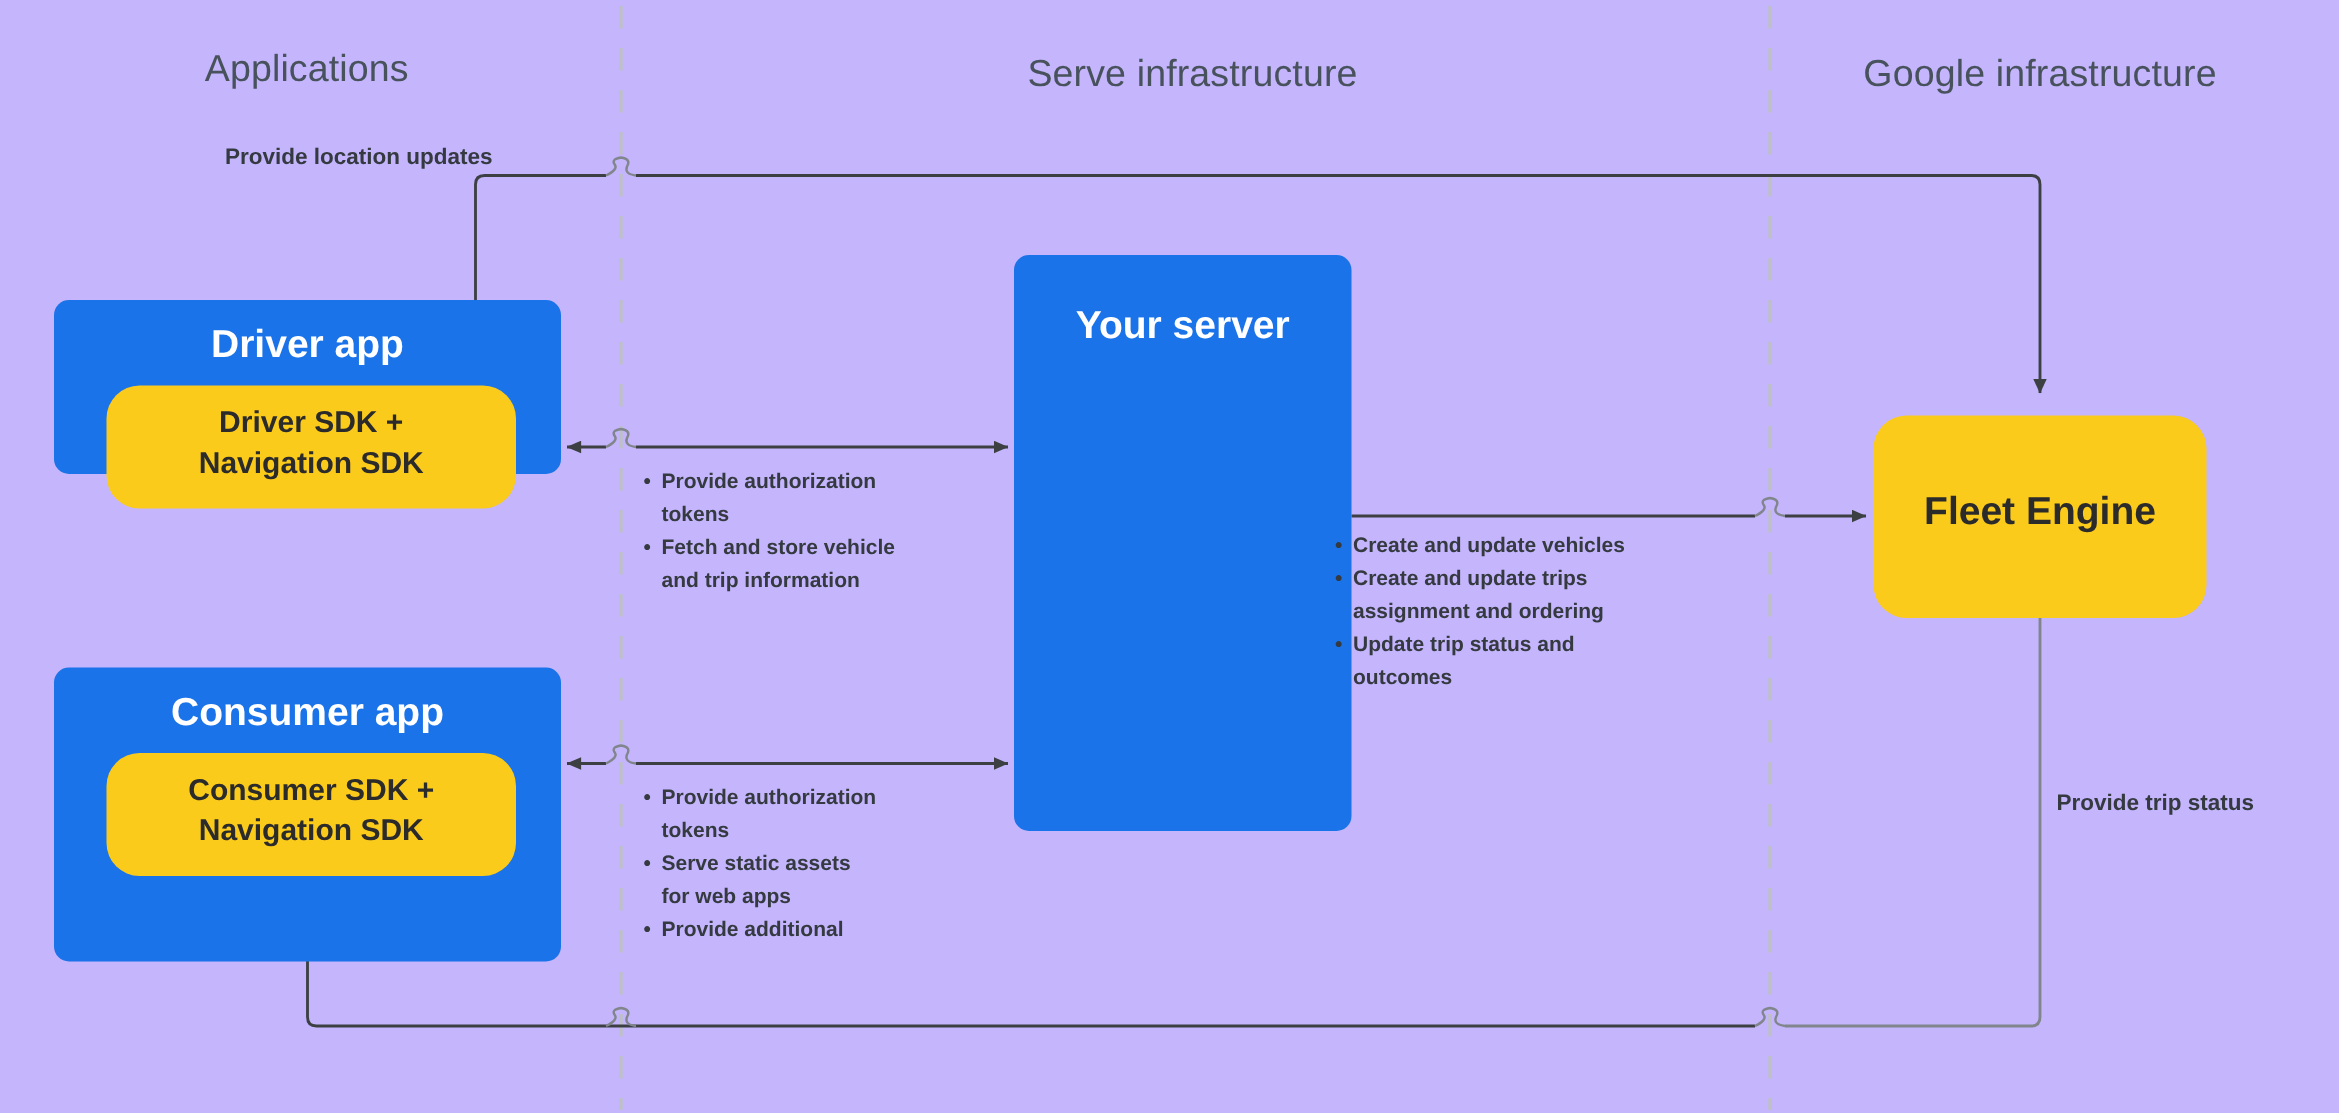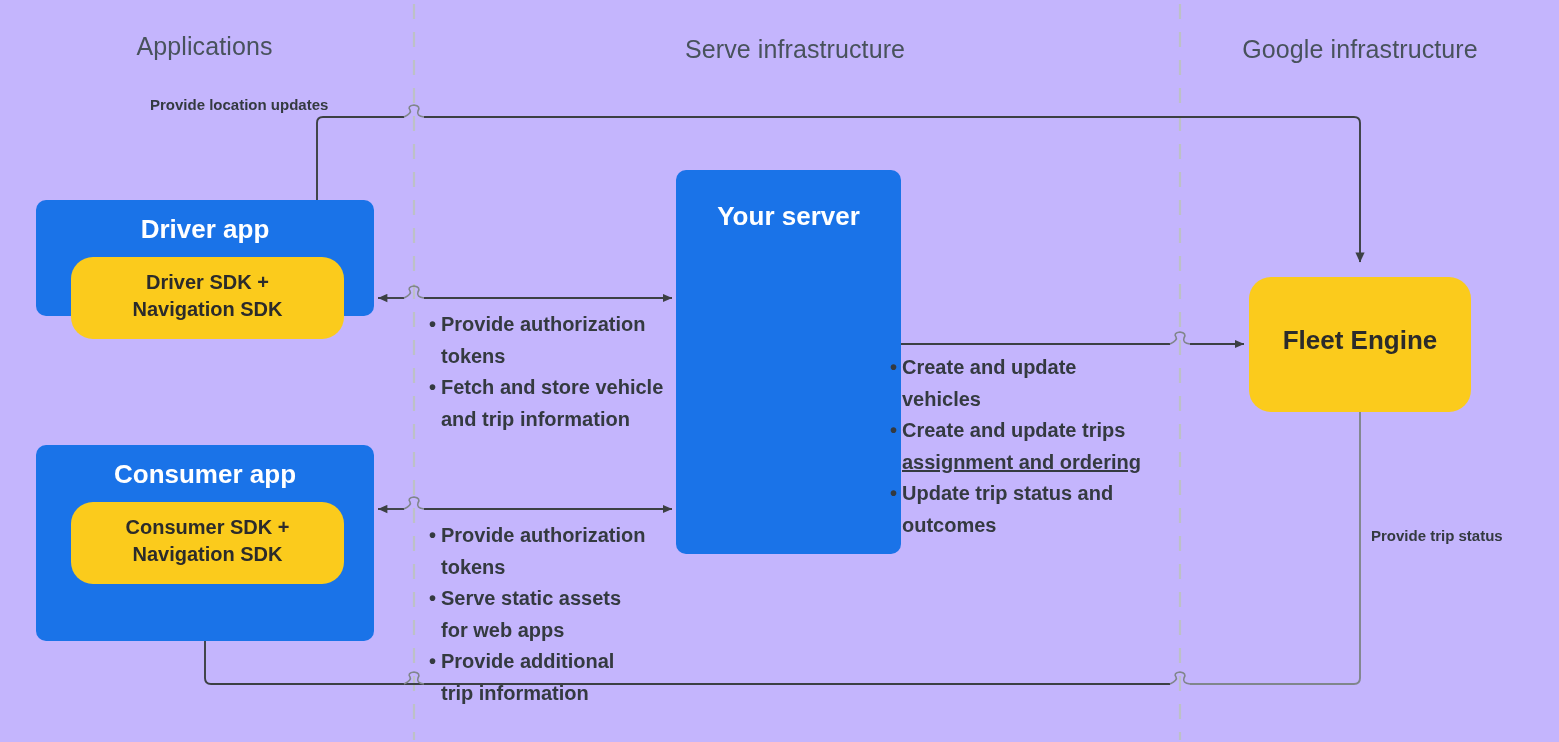--- a/index.html
+++ b/index.html
@@ -58,21 +58,21 @@
   
   .edge-label {
     position: absolute;
     font-size: 15px;
     font-weight: bold;
     color: #343a40;
     white-space: nowrap;
   }
   .bullets {
     position: absolute;
-    font-size: 20px;
+    font-size: 14px;
     font-weight: bold;
     color: #343a40;
     line-height: 1.58;
   }
   .bullets .bl {
     display: block;
     position: relative;
     padding-left: 12px;
     margin-bottom: 0px;
   }
@@ -187,24 +187,23 @@
     <span class="bl" data-name="bullet-item">Fetch and store vehicle</span>
     <span class="bl" style="padding-left: 12px; list-style: none;" data-name="bullet-cont"><span>and trip information</span></span>
   </div>
 
   <div class="bullets" style="left:429px; top:520px; width:235px;" data-name="bullets-consumer-server">
     <span class="bl" data-name="bullet-item">Provide authorization</span>
     <span class="bl" style="padding-left: 12px; list-style: none;" data-name="bullet-cont"><span>tokens</span></span>
     <span class="bl" data-name="bullet-item">Serve static assets</span>
     <span class="bl" style="padding-left: 12px; list-style: none;" data-name="bullet-cont"><span>for web apps</span></span>
     <span class="bl" data-name="bullet-item">Provide additional</span>
-    <span class="bl" style="padding-left: 12px; list-style: none;" data-name="bullet-cont"><span>trip information</span></span>
   </div>
 
   <div class="bullets" style="left:890px; top:352px; width:260px;" data-name="bullets-server-fleetengine">
     <span class="bl" data-name="bullet-item">Create and update vehicles</span>
     <span class="bl" data-name="bullet-item">Create and update trips</span>
-    <span class="bl" style="padding-left: 12px; list-style: none; text-decoration: underline;" data-name="bullet-cont"><span>assignment and ordering</span></span>
+    <span class="bl" style="padding-left: 12px; list-style: none;" data-name="bullet-cont"><span>assignment and ordering</span></span>
     <span class="bl" data-name="bullet-item">Update trip status and</span>
     <span class="bl" style="padding-left: 12px; list-style: none;" data-name="bullet-cont"><span>outcomes</span></span>
   </div>
 
 </div>
 
 </body></html>

